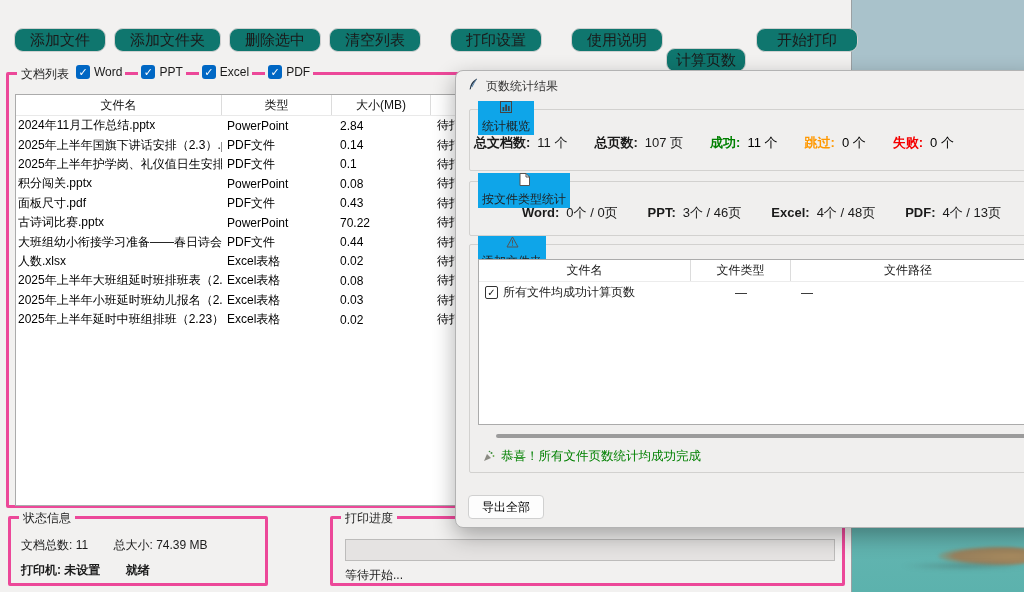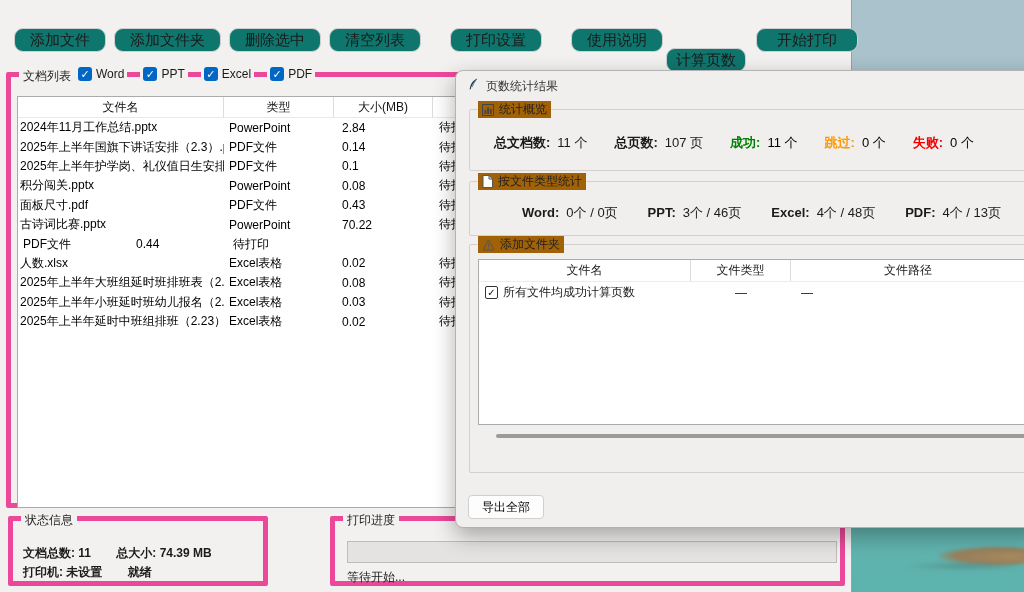--- a/index.html
+++ b/index.html
@@ -33,21 +33,21 @@
   .toolbar { position:absolute; left:0; top:28px; width:852px; height:26px; }
   .tb-left { position:absolute; left:14px; top:0; display:flex; gap:8px; }
   .btn { height:24px; padding:0 15px; background:#0f766e; border:1px solid #d0d0d0;
     border-radius:9px; font-size:15px; color:#1a1a1a; display:inline-flex; align-items:center;
     white-space:nowrap; cursor:default; }
   .btn.gap { margin-left:21px; }
   .btn-calc { position:absolute; left:666px; top:0; width:80px; justify-content:center;margin-top:20px; }
   .btn-print { position:absolute; left:756px; top:0; width:102px; justify-content:center; }
 
   
-  .groupbox { position:absolute; border:5px solid #ec4899; border-radius:2px; }
+  .groupbox { position:absolute; border:3px solid #ec4899; border-radius:2px; }
   .gb-label { position:absolute; top:-9px; left:8px; background:#f2f1f0; padding:0 4px;
     font-size:12px; color:#1f1f1f; white-space:nowrap; display:flex; align-items:center; gap:5px; }
 
   
   .doclist-group { left:6px; top:72px; width:840px; height:436px; }
   .filters { position:absolute; top:-10px; left:64px; display:flex; gap:13px; background:transparent; }
   .filter-item { display:flex; align-items:center; gap:4px; background:#f2f1f0; padding:0 3px; }
   .checkbox-blue { width:14px; height:14px; background:#0067c4; border-radius:3px; color:#fff;
     font-size:11px; line-height:14px; text-align:center; }
   .filetable { position:absolute; left:6px; top:19px; width:826px; height:412px;
@@ -57,38 +57,38 @@
     color:#111; border-right:1px solid #dcdcdc; }
   .c1 { width:206px; } .c2 { width:110px; } .c3 { width:99px; } .c4 { flex:1; border-right:none!important; }
   .ft-row { display:flex; height:19.4px; align-items:center; }
   .ft-row .cell { white-space:nowrap; overflow:hidden; font-size:12px; color:#000; }
   .ft-row .c1 { padding-left:2px; } .ft-row .c2 { padding-left:5px; }
   .ft-row .c3 { padding-left:8px; } .ft-row .c4 { padding-left:6px; }
 
   
   .status-group { left:8px; top:516px; width:260px; height:70px; }
   .status-line { position:absolute; left:10px; white-space:nowrap; font-size:12px; color:#1b1b1b; }
-  .sl1 { top:24px;font-weight:bold; } .sl2 { top:43px;font-weight:bold; }
+  .sl1 { top:18px; } .sl2 { top:43px;font-weight:bold; }
   .status-line .sp { margin-right:22px; }
   .progress-group { left:330px; top:516px; width:515px; height:70px; }
   .progressbar { position:absolute; left:12px; top:20px; width:490px; height:22px;
     background:#e5e3e2; border:1px solid #bdbcbb; }
   .progress-text { position:absolute; left:12px; top:48px; font-size:12px; color:#1b1b1b; }
 
   
   .dialog { position:absolute; left:455px; top:70px; width:588px; height:458px;
     background:#f0efee; border:1px solid #b3b3b3; border-radius:8px;
     box-shadow:0 8px 22px rgba(0,0,0,.32); }
   .dlg-titlebar { position:relative; height:26px; }
   .dlg-icon { position:absolute; left:12px; top:6px; width:11px; height:14px; }
   .dlg-title { position:absolute; left:30px; top:7px; font-size:12px; color:#333; }
   .dlg-gb { border:1px solid #d2d1cf; border-radius:2px; position:absolute; }
-  .dlg-gb .gb-label { background:#a16207; }
+  .dlg-gb .gb-label { background:#0ea5e9;flex-direction:column; }
   .gb-overview { left:13px; top:38px; width:560px; height:62px; }
-  .stats-row { position:absolute; left:24px; top:24px; display:flex; gap:27px; font-size:13px; white-space:nowrap; }
+  .stats-row { position:absolute; left:4px; top:24px; display:flex; gap:27px; font-size:13px; white-space:nowrap; }
   .stat-label { font-weight:bold; margin-right:7px; }
   .stat-green { color:#008000; } .stat-orange { color:#ff9800; } .stat-red { color:#f40000; }
   .gb-bytype { left:13px; top:110px; width:560px; height:55px; }
   .type-row { position:absolute; left:12px; top:22px; display:flex; gap:30px; font-size:13px; white-space:nowrap;margin-left:40px; }
   .gb-problems { left:13px; top:173px; width:560px; height:229px; }
   .ptable { position:absolute; left:8px; top:14px; width:548px; height:166px;
     background:#fff; border:1px solid #ababab; overflow:hidden; }
   .pt-header { display:flex; height:22px; border-bottom:1px solid #ececec; }
   .pt-header .hcell { display:flex; align-items:center; justify-content:center; font-size:12px;
     border-right:1px solid #dcdcdc; }
@@ -187,20 +187,21 @@
         <div class="cell c3">0.43</div>
         <div class="cell c4">待打印</div>
       </div>
       <div class="ft-row">
         <div class="cell c1">古诗词比赛.pptx</div>
         <div class="cell c2">PowerPoint</div>
         <div class="cell c3">70.22</div>
         <div class="cell c4">待打印</div>
       </div>
       <div class="ft-row">
+        <div class="cell c1">大班组幼小衔接学习准备——春日诗会</div>
         <div class="cell c2">PDF文件</div>
         <div class="cell c3">0.44</div>
         <div class="cell c4">待打印</div>
       </div>
       <div class="ft-row">
         <div class="cell c1">人数.xlsx</div>
         <div class="cell c2">Excel表格</div>
         <div class="cell c3">0.02</div>
         <div class="cell c4">待打印</div>
       </div>
@@ -308,16 +309,25 @@
           <span class="checkbox-plain">✓</span>
           <span>所有文件均成功计算页数</span>
         </div>
         <div class="pc2">—</div>
         <div class="pc3">—</div>
       </div>
     </div>
     <div class="hscrollbar">
       <div class="hscroll-thumb"></div>
     </div>
+    <div class="success-msg">
+      <svg width="13" height="13" viewBox="0 0 13 13">
+        <path d="M2 11 L5 4 L9 8 Z" fill="#8a8a82"></path>
+        <circle cx="9.5" cy="3" r="1" fill="#3d8b3d"></circle>
+        <circle cx="11.5" cy="6" r="0.9" fill="#6aa84f"></circle>
+        <circle cx="7.5" cy="1.5" r="0.8" fill="#3d8b3d"></circle>
+      </svg>
+      <span>恭喜！所有文件页数统计均成功完成</span>
+    </div>
   </div>
 
   <button class="export-btn">导出全部</button>
 </div>
 
 </body></html>

